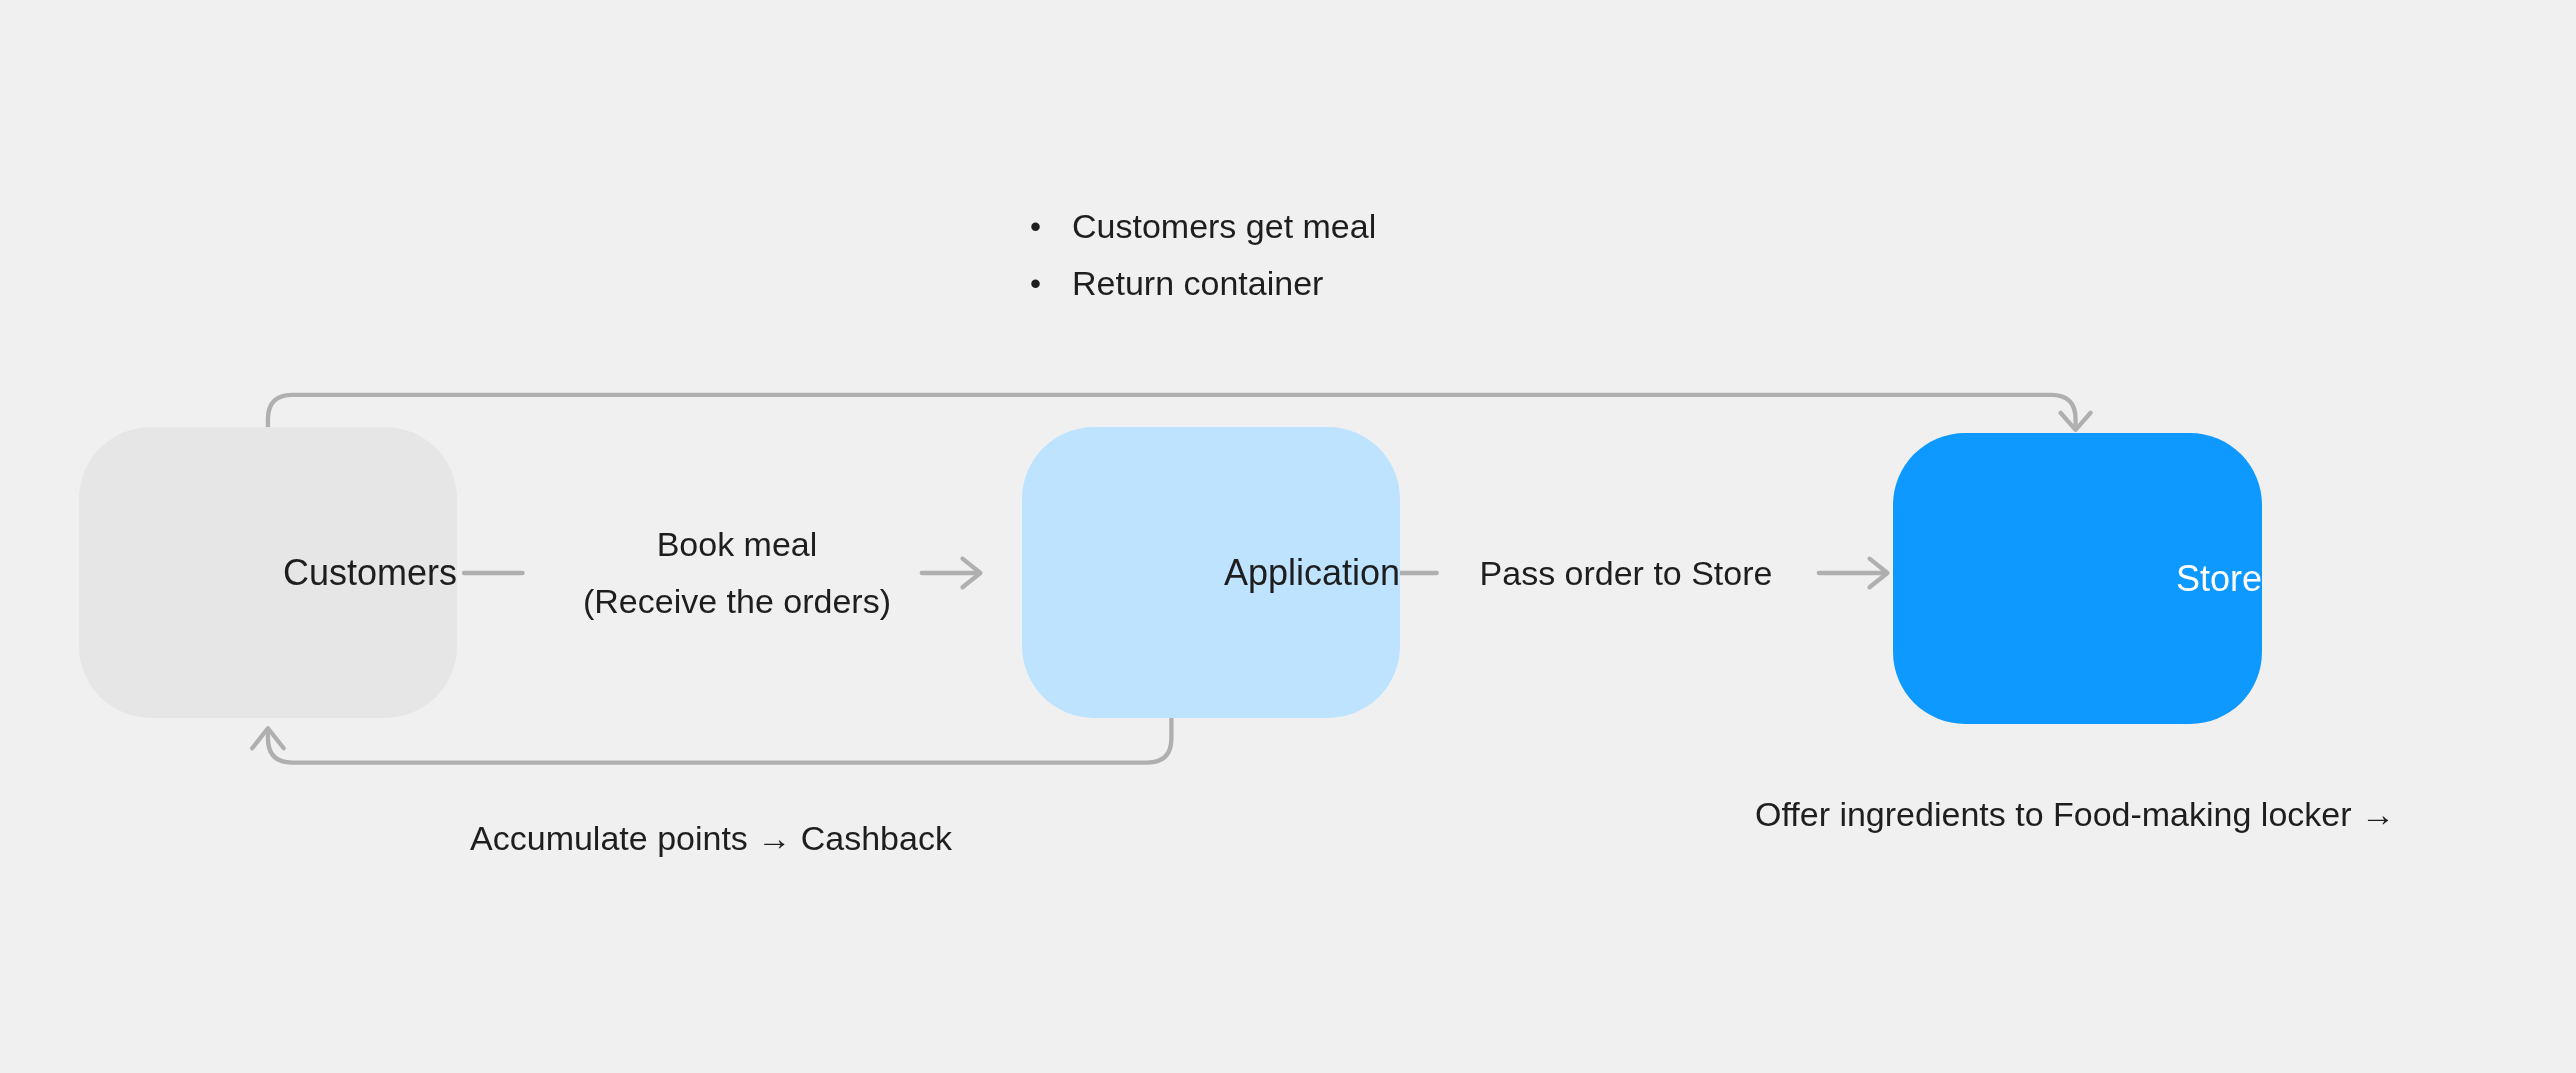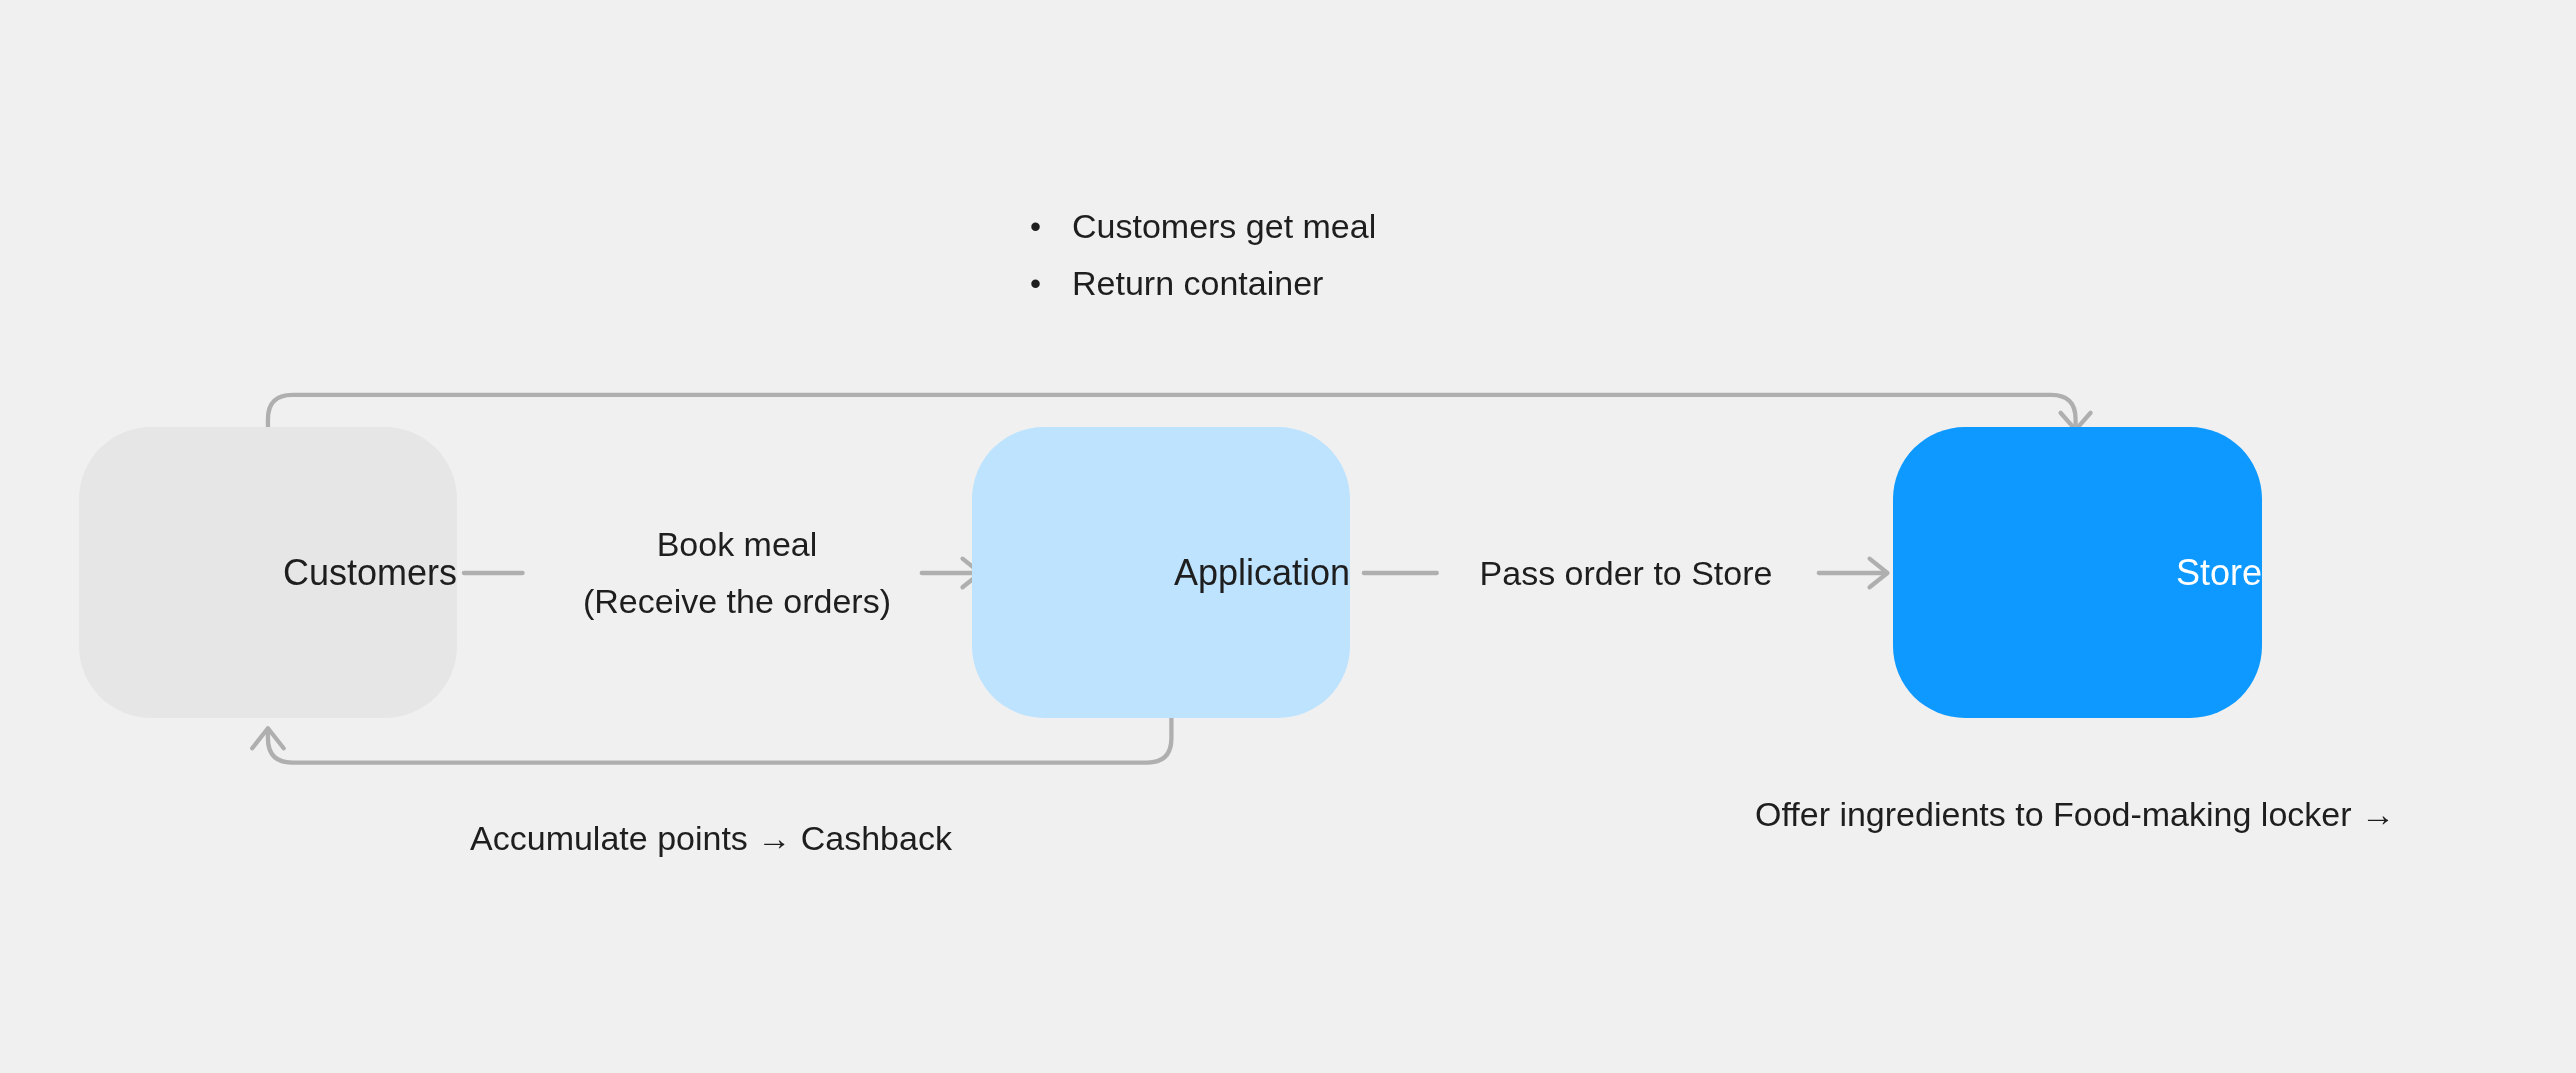--- a/index.html
+++ b/index.html
@@ -34,22 +34,22 @@
     top: 427px;
     height: 291px;
     border-radius: 72px;
     display: flex;
     align-items: center;
     justify-content: flex-end;
     font-size: 36px;
     color: var(--text-dark);
   }
   .node-customers   { left: 79px;  width: 378px; background: var(--node-gray); }
-  .node-application { left: 972px; width: 378px; background: var(--node-light-blue); }
-  .node-store       { left: 1893px; width: 369px; background: var(--node-blue); color: var(--text-light); }
+  .node-application { left: 1022px; width: 378px; background: var(--node-light-blue); }
+  .node-store       { left: 1893px; width: 369px; background: var(--node-blue); color: var(--text-light); margin-top: 6px; }
 
   .edge-label {
     position: absolute;
     transform: translate(-50%, -50%);
     text-align: center;
     font-size: 34px;
     line-height: 57px;
     white-space: nowrap;
     color: var(--text-dark);
   }

